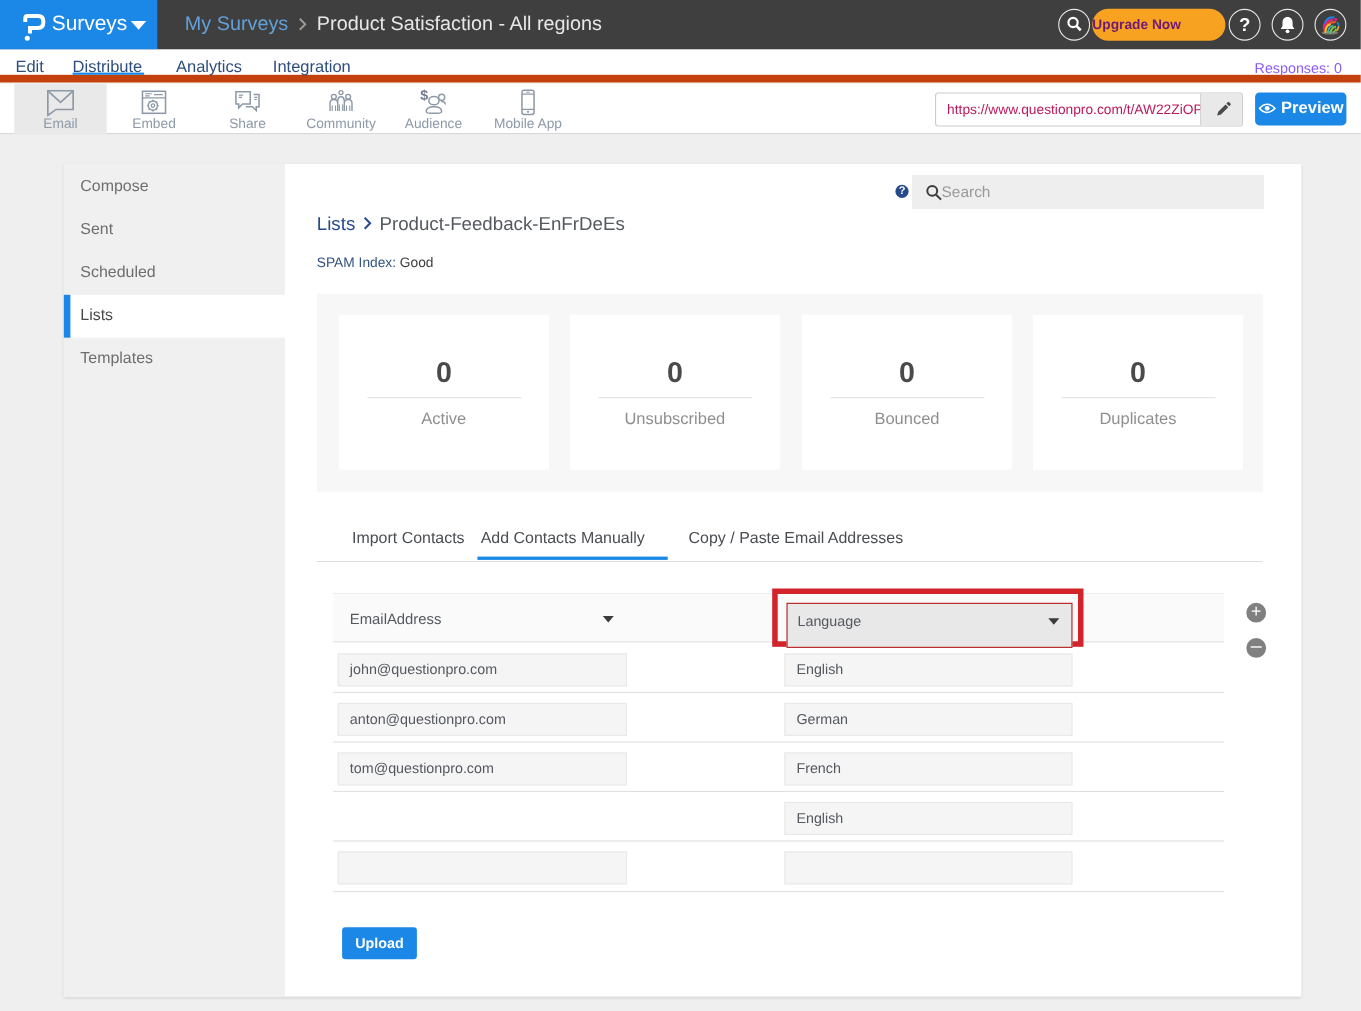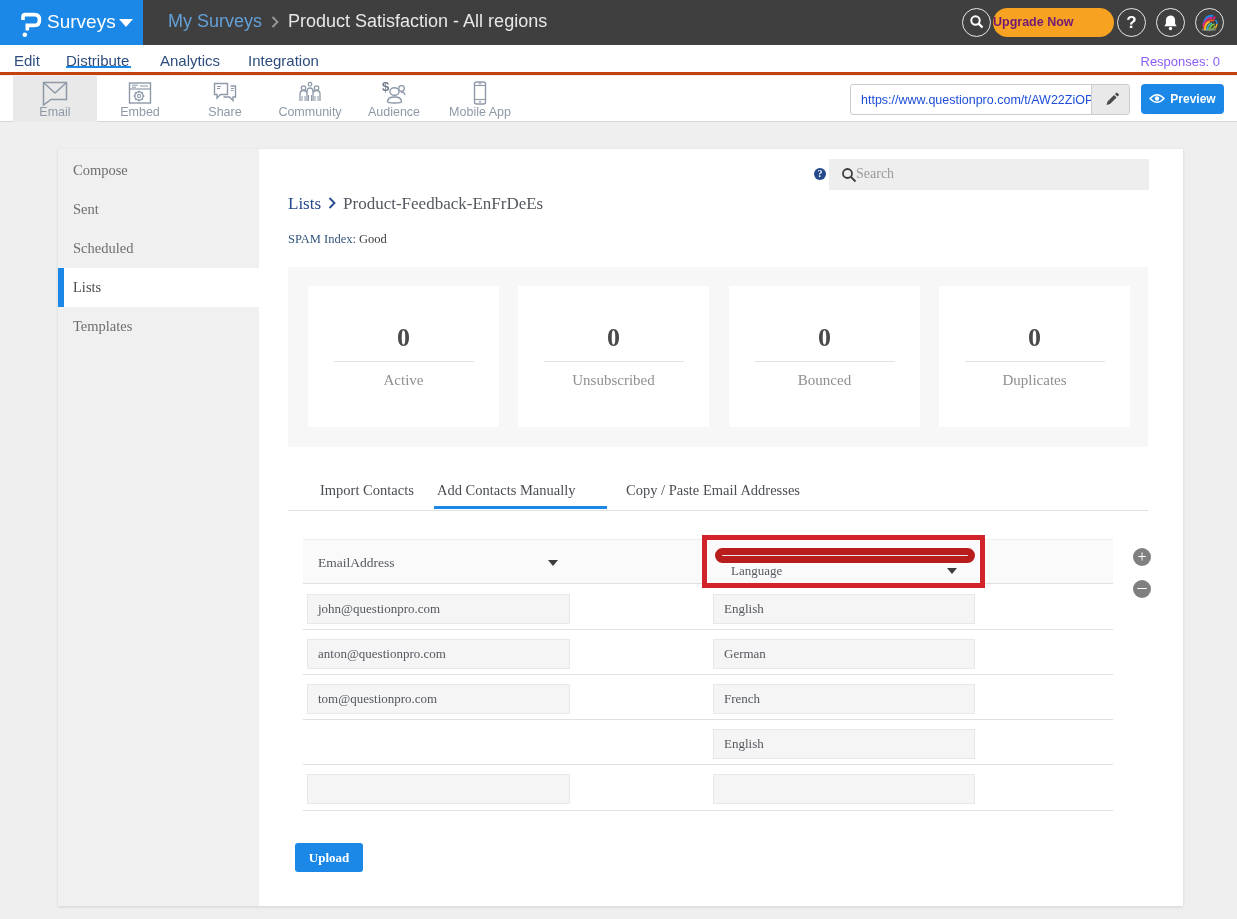--- a/index.html
+++ b/index.html
@@ -9,35 +9,35 @@
 #logo { position:absolute; left:0; top:0; width:143px; height:45px; background:#1b87e6; }
 #logo svg { position:absolute; left:17px; top:7px; }
 #logo .brand { position:absolute; left:47px; top:11px; color:#fff; font-size:19px; }
 #logo .caret { position:absolute; left:119px; top:19px; width:0; height:0; border-left:7px solid transparent; border-right:7px solid transparent; border-top:8px solid #fff; }
 #crumb { position:absolute; left:168px; top:11px; font-size:18px; color:#e8e8e8; }
 #crumb .ms { color:#64a0d8; }
 #crumb .sep { color:#9a9a9a; font-size:14px; padding:0 9px; }
 .circbtn { position:absolute; top:8px; width:29px; height:29px; border:1px solid #e8e8e8; border-radius:50%; }
 #upgrade { position:absolute; left:993px; top:8px; width:121px; height:29px; background:#f7a321; border-radius:15px; color:#701a75; font-size:12.5px; font-weight:bold; line-height:29px; }
 
-#nav2 { position:absolute; left:0; top:45px; width:1237px; height:30px; background:#fff; border-bottom:3px solid #c2410c; }
+#nav2 { position:absolute; left:0; top:45px; width:1237px; height:30px; background:#fff; border-bottom:7px solid #c2410c; }
 #nav2 .item { position:absolute; top:7px; font-size:15px; color:#2e4d7d; }
 #nav2 .resp { position:absolute; right:17px; top:9px; font-size:13px; color:#8b5cf6; }
 #dist-under { position:absolute; left:66px; top:66px; width:65px; height:2px; background:#1b87e6; }
 
 #iconbar { position:absolute; left:0; top:76px; width:1237px; height:46px; background:#fff; border-bottom:1px solid #d5d5d5; }
 .tool { position:absolute; top:0; width:84px; height:46px; text-align:center; }
 .tool .lbl { position:absolute; top:29px; width:100%; font-size:12.5px; color:#8e99a8; }
 .tool svg { position:absolute; top:4px; left:50%; margin-left:-13px; }
 #urlbox { position:absolute; left:850px; top:8px; width:280px; height:31px; background:#fff; border:1px solid #ccc; border-radius:3px; }
-#urlbox .txt { position:absolute; left:10px; top:8px; font-size:12.5px; color:#1d4ed8; white-space:nowrap; width:232px; overflow:hidden; }
+#urlbox .txt { position:absolute; left:10px; top:8px; font-size:12.5px; color:#be185d; white-space:nowrap; width:232px; overflow:hidden; }
 #urlbox .pen { position:absolute; right:0; top:0; width:38px; height:29px; background:#e9e9e9; border-left:1px solid #ccc; border-radius:0 3px 3px 0; }
-#previewbtn { position:absolute; left:1141px; top:8px; width:83px; height:30px; background:#1b87e6; border-radius:4px; color:#fff; font-size:12px; font-weight:bold; text-align:center; line-height:30px; }
-
-#panel { position:absolute; left:58px; top:149px; width:1125px; height:757px; background:#fff; box-shadow:0 1px 3px rgba(0,0,0,0.12);font-family:Liberation Serif, serif; }
+#previewbtn { position:absolute; left:1141px; top:8px; width:83px; height:30px; background:#1b87e6; border-radius:4px; color:#fff; font-size:15px; font-weight:bold; text-align:center; line-height:30px; }
+
+#panel { position:absolute; left:58px; top:149px; width:1125px; height:757px; background:#fff; box-shadow:0 1px 3px rgba(0,0,0,0.12); }
 #sidebar { position:absolute; left:0; top:0; width:201px; height:757px; background:#f0f0f0; }
 .sitem { position:absolute; left:0; width:201px; height:39px; line-height:38px; padding-left:15px; font-size:14.5px; color:#6e6e6e; }
 .sitem.active { background:#fff; color:#4a4a4a; border-left:6px solid #1b87e6; padding-left:9px; }
 
 #content { position:absolute; left:201px; top:0; width:924px; height:757px; }
 #helpq { position:absolute; left:555px; top:19px; width:12px; height:12px; border-radius:50%; background:#26488c; color:#fff; font-size:10px; font-weight:bold; text-align:center; line-height:12px; }
 #searchbox { position:absolute; left:570px; top:10px; width:320px; height:31px; background:#eee; }
 #searchbox .mag { position:absolute; left:12px; top:8px; }
 #searchbox .ph { position:absolute; left:27px; top:7px; font-size:14px; color:#9a9a9a; }
 #crumb2 { position:absolute; left:29px; top:45px; font-size:17px; }
@@ -55,29 +55,29 @@
 .tabs { position:absolute; left:29px; top:333px; font-size:14.5px; color:#4a4d52; }
 .tab { position:absolute; top:0; white-space:nowrap; }
 #tabline { position:absolute; left:29px; top:361px; width:860px; height:1px; background:#e0e0e0; }
 #tabunder { position:absolute; left:175px; top:357px; width:173px; height:3px; background:#1b87e6; }
 
 #thead { position:absolute; left:44px; top:390px; width:810px; height:45px; background:#fafafa; border-top:1px solid #eee; border-bottom:1px solid #e0e0e0; }
 .selcaret { width:0; height:0; border-left:5px solid transparent; border-right:5px solid transparent; border-top:6px solid #3c3c3c; }
 #sel1txt { position:absolute; left:59px; top:406px; font-size:13.5px; color:#54585f; }
 #sel1c { position:absolute; left:289px; top:411px; }
 #redbox { position:absolute; left:443px; top:386px; width:283px; height:53px; border:5px solid #d2232a; }
-#sel2 { position:absolute; left:456px; top:399px; width:260px; height:15px; background:#e8e8e8; border:7px solid #b91c1c; border-radius:10px; }
+#sel2 { position:absolute; left:456px; top:399px; width:260px; height:41px; background:#e8e8e8; border:1px solid #b91c1c; border-radius:0; }
 #sel2 .t { position:absolute; left:9px; top:8px; font-size:13px; color:#54585f; }
 #sel2 .c { position:absolute; right:11px; top:13px; }
 .row { position:absolute; left:44px; width:810px; height:45px; border-bottom:1px solid #e0e0e0; }
 .inp { position:absolute; top:9px; height:30px; background:#f5f5f5; border:1px solid #e8e8e8; font-size:13px; color:#54585f; line-height:28px; padding-left:10px; }
 .inp.c1 { left:4px; width:263px; }
 .inp.c2 { left:410px; width:262px; }
 .pm { position:absolute; left:874px; width:18px; height:18px; border-radius:50%; background:#808080; color:#fff; text-align:center; }
-#upload { position:absolute; left:36px; top:694px; width:68px; height:29px; background:#1b87e6; border-radius:3px; color:#fff; font-size:13px; font-weight:bold; text-align:center; line-height:29px; }
+#upload { position:absolute; left:52px; top:694px; width:68px; height:29px; background:#1b87e6; border-radius:3px; color:#fff; font-size:13px; font-weight:bold; text-align:center; line-height:29px; }
 </style>
 </head>
 <body>
 <div id="topbar">
   <div id="logo">
     <svg width="28" height="32" viewBox="0 0 28 32">
       <path d="M6 13 L6 9.8 Q6 7.6 8.2 7.6 L17.5 7.6 Q22.4 7.6 22.4 12.5 L22.4 13.5 Q22.4 18.4 17.5 18.4 L10.3 18.4 L10.3 23.5" fill="none" stroke="#fff" stroke-width="3.6"></path>
       <circle cx="7.8" cy="27.8" r="2.3" fill="#fff"></circle>
     </svg>
     <span class="brand">Surveys</span>

